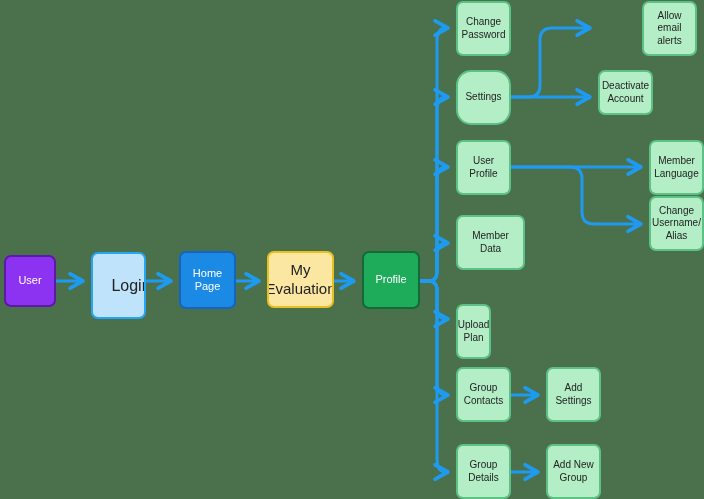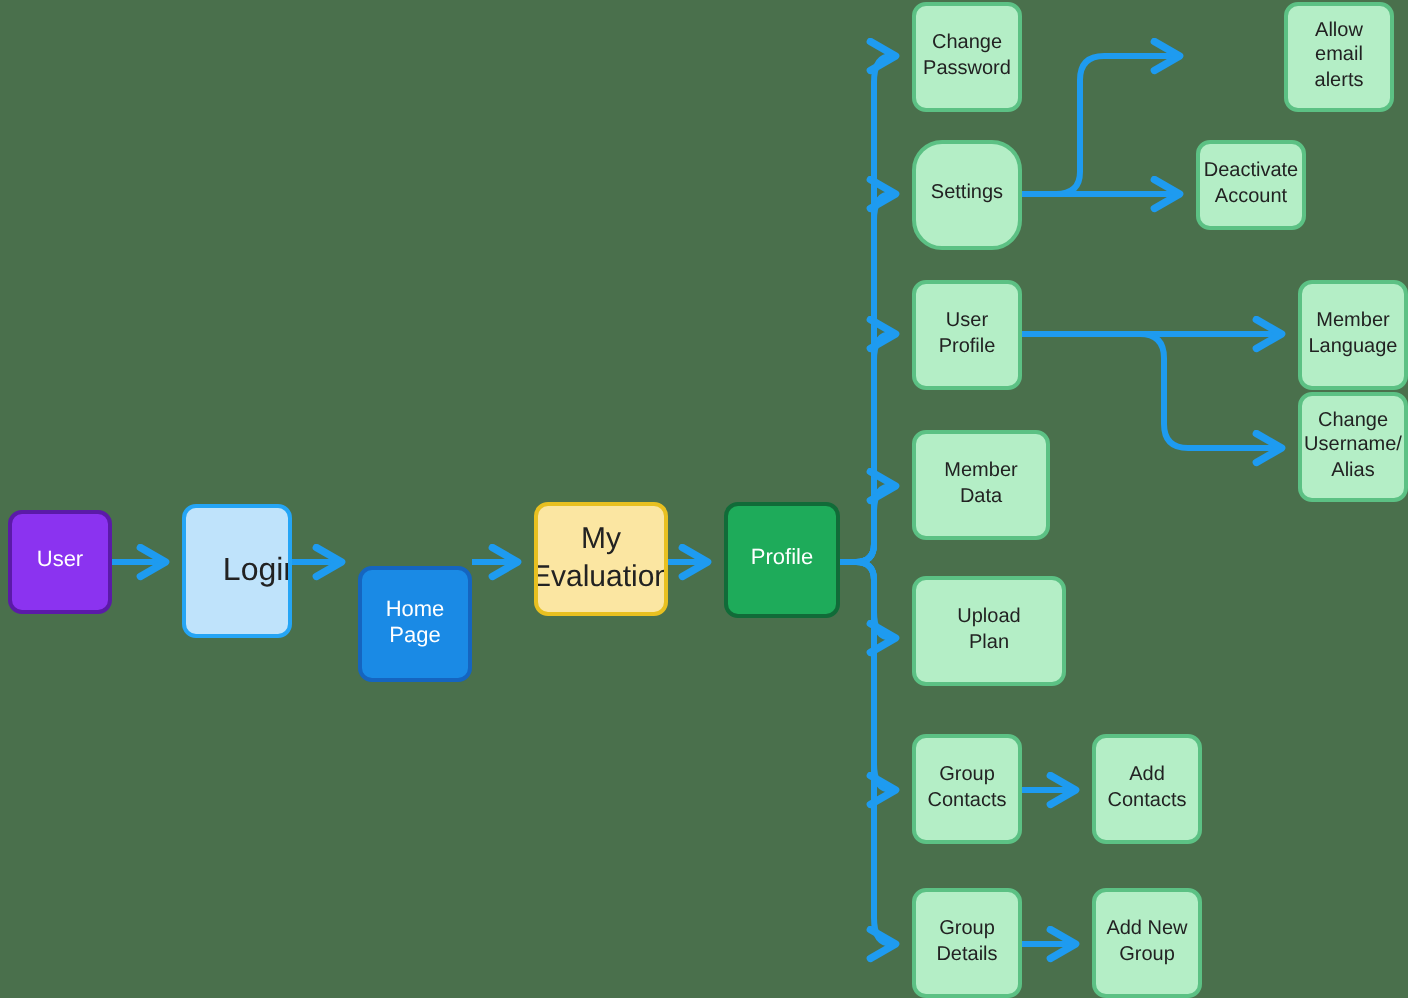--- a/index.html
+++ b/index.html
@@ -37,21 +37,21 @@
     white-space: pre-line;
     padding: 2px 3px;
     overflow: hidden;
   }
   .node-label {
     display: block;
     white-space: pre-line;
   }
   .n-user      { background:#8b33f0; border-color:#5b1aa8; color:#ffffff; }
   .n-login     { background:#bfe3fb; border-color:#25a5f5; color:#222222; }
-  .n-home      { background:#1a8ae5; border-color:#1565c0; color:#ffffff;margin-top:32px; }
+  .n-home      { background:#1a8ae5; border-color:#1565c0; color:#ffffff; }
   .n-eval      { background:#fbe6a2; border-color:#e8c020; color:#222222; }
   .n-profile   { background:#1eab5a; border-color:#116b38; color:#ffffff; }
   .n-leaf      { background:#b4eec6; border-color:#5cc184; color:#222222; }
 </style>
 </head>
 <body>
 
 <div id="canvas" style="background: rgb(74, 112, 76);">
 
   <svg id="wires" viewBox="0 0 704 499" xmlns="http://www.w3.org/2000/svg">
@@ -89,35 +89,35 @@
       <div class="node n-eval" style="left: 267px; top: 251px; width: 67px; height: 57px; font-size: 15px;"><span class="node-label">My
 Evaluation</span></div>
       <div class="node n-profile" style="left: 362px; top: 251px; width: 58px; height: 58px; font-size: 11px;"><span class="node-label">Profile</span></div>
       <div class="node n-leaf" style="left: 456px; top: 1px; width: 55px; height: 55px; font-size: 10px;"><span class="node-label">Change
 Password</span></div>
       <div class="node n-leaf" style="left: 456px; top: 70px; width: 55px; height: 55px; font-size: 10px; border-radius: 15px;"><span class="node-label">Settings</span></div>
       <div class="node n-leaf" style="left: 456px; top: 140px; width: 55px; height: 55px; font-size: 10px;"><span class="node-label">User
 Profile</span></div>
       <div class="node n-leaf" style="left: 456px; top: 215px; width: 69px; height: 55px; font-size: 10px;"><span class="node-label">Member
 Data</span></div>
-      <div class="node n-leaf" style="left: 456px; top: 288px; width: 77px; height: 55px; font-size: 10px;"><span class="node-label">Upload
+      <div class="node n-leaf" style="left: 456px; top: 304px; width: 35px; height: 55px; font-size: 10px;"><span class="node-label">Upload
 Plan</span></div>
       <div class="node n-leaf" style="left: 456px; top: 367px; width: 55px; height: 55px; font-size: 10px;"><span class="node-label">Group
 Contacts</span></div>
       <div class="node n-leaf" style="left: 456px; top: 444px; width: 55px; height: 55px; font-size: 10px;"><span class="node-label">Group
 Details</span></div>
       <div class="node n-leaf" style="left: 598px; top: 1px; width: 55px; height: 55px; font-size: 10px; margin-left: 44px;"><span class="node-label">Allow
 email
 alerts</span></div>
       <div class="node n-leaf" style="left: 598px; top: 70px; width: 55px; height: 45px; font-size: 10px;"><span class="node-label">Deactivate
 Account</span></div>
       <div class="node n-leaf" style="left: 649px; top: 140px; width: 55px; height: 55px; font-size: 10px;"><span class="node-label">Member
 Language</span></div>
       <div class="node n-leaf" style="left: 649px; top: 196px; width: 55px; height: 55px; font-size: 10px;"><span class="node-label">Change
 Username/
 Alias</span></div>
       <div class="node n-leaf" style="left: 546px; top: 367px; width: 55px; height: 55px; font-size: 10px;"><span class="node-label">Add
-Contacts</span></div>
+Settings</span></div>
       <div class="node n-leaf" style="left: 546px; top: 444px; width: 55px; height: 55px; font-size: 10px;"><span class="node-label">Add New
 Group</span></div>
     </div>
 
 </div>
 
 </body></html>

